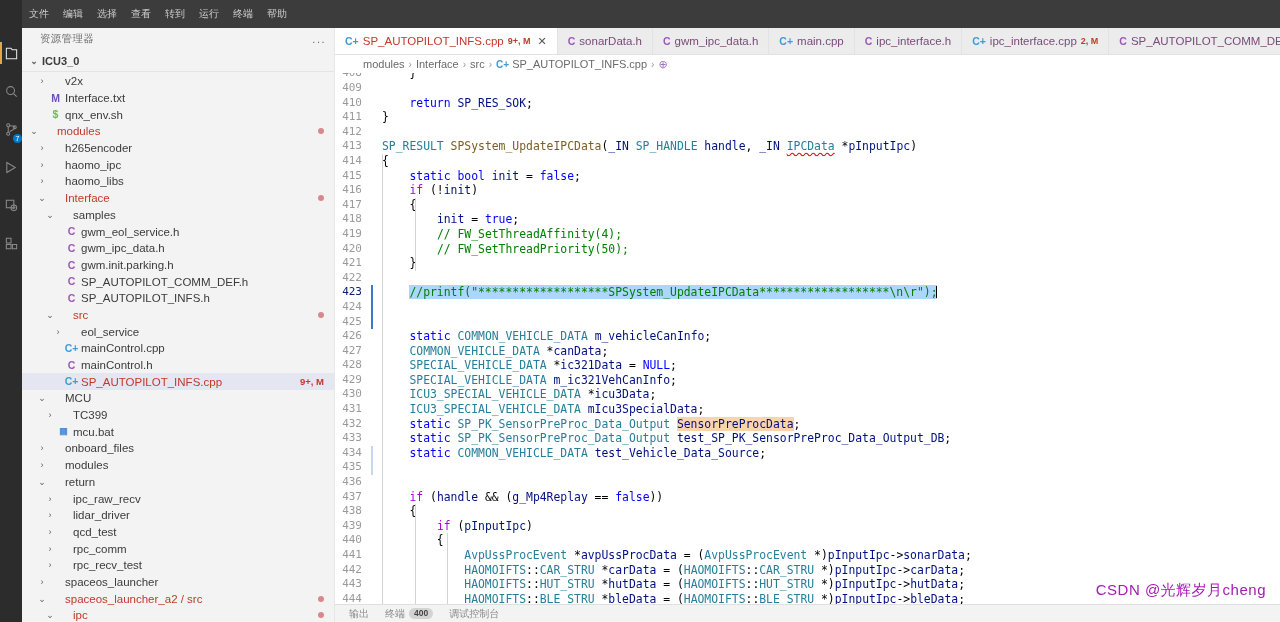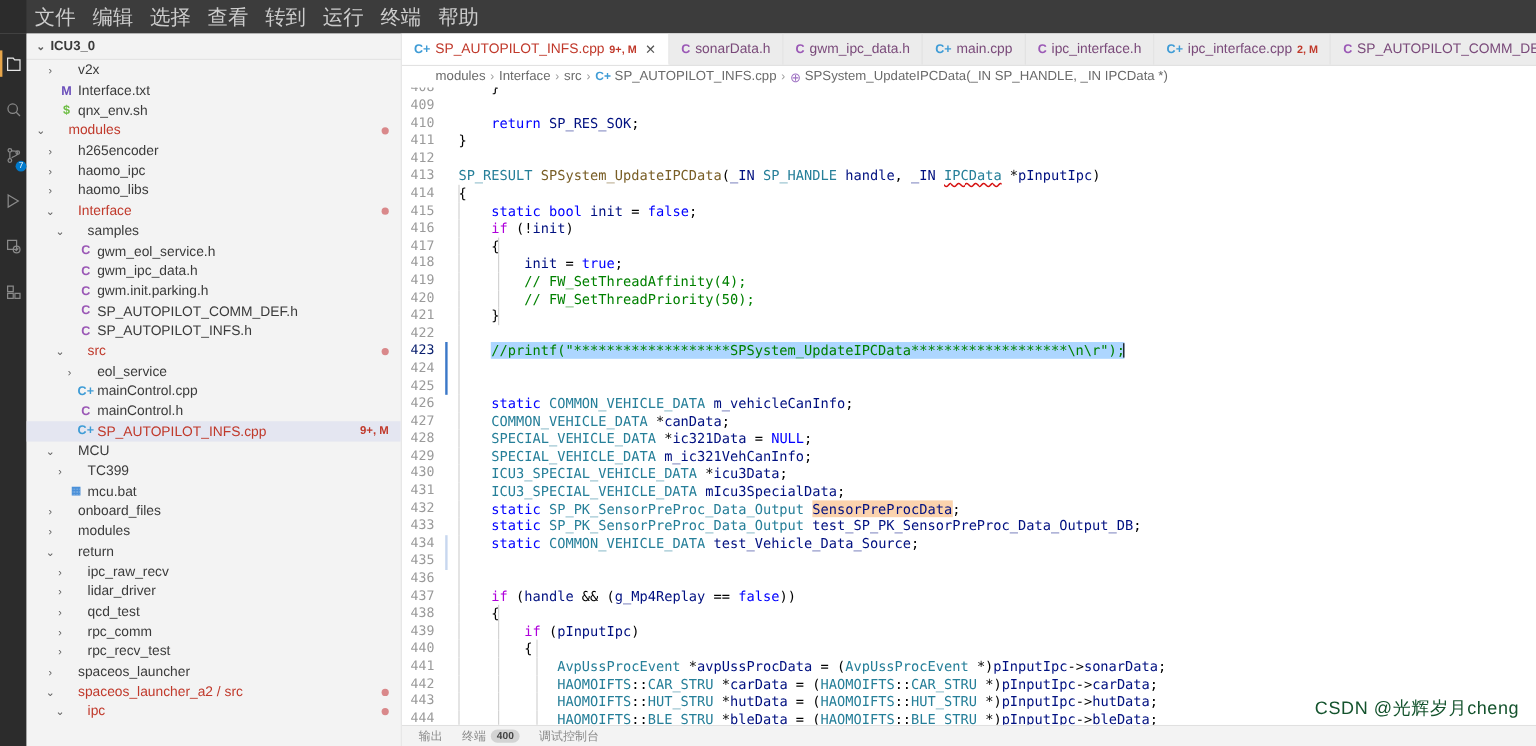--- a/index.html
+++ b/index.html
@@ -9,21 +9,21 @@
     background: #ffffff;
     font-family: "Liberation Sans", sans-serif;
     -webkit-font-smoothing: antialiased;
   }
   #app { position: relative; width: 1280px; height: 622px; display: flex; flex-direction: column; }
 
   
   .menubar {
     height: 28px; background: #3c3c3c; color: #cccccc;
     display: flex; align-items: center; padding-left: 6px;
-    font-size: 17px; flex: 0 0 28px;
+    font-size: 10px; flex: 0 0 28px;
   }
   .menu-item {
     padding: 3px 7px; border-radius: 2px; cursor: default;
     white-space: nowrap; line-height: 1;
   }
 
   
   .bodyrow { display: flex; flex: 1 1 auto; min-height: 0; }
 
   
@@ -180,21 +180,21 @@
     cursor: pointer;
   }
   .pbadge {
     background: #d3d3d3; color: #444; border-radius: 8px; font-size: 8.5px;
     padding: 0 5px; line-height: 11px; font-weight: bold;
   }
 
   
   .watermark {
     position: absolute; right: 14px; bottom: 22px;
-    font-size: 15px; color: #14532d; letter-spacing: .5px;
+    font-size: 15px; color: #a21caf; letter-spacing: .5px;
     pointer-events: none; user-select: none; margin-left: 16px;
   }
   
   .leftstrip {
     position: absolute; left: 0; top: 0; width: 22px; height: 28px; background: #2c2c2c;
   }
 </style>
 </head>
 <body>
 
@@ -249,20 +249,24 @@
         </svg>
       </div>
       <div class="act-icon" title="extensions">
         <svg viewBox="0 0 16 16" fill="none" stroke="#8a8a8a" stroke-width="1.1">
           <path d="M2.5 2.5h5v5h-5zM9 9h4.5v4.5H9zM2.5 9h5v4.5h-5z"></path>
         </svg>
       </div>
     </div>
 
     <div class="sidebar">
+      <div class="sb-header">
+        <span>资源管理器</span>
+        <span class="sb-dots">...</span>
+      </div>
       <div class="sb-root">
         <span class="twist">⌄</span>
         <span>ICU3_0</span>
       </div>
       <div class="tree" id="tree">
           <div class="trow">
             <span style="flex: 0 0 14px;"></span>
             <span class="twist">›</span>
             <span class="ticon folder"></span>
             <span class="tlabel">v2x</span>
@@ -517,21 +521,20 @@
             <span>src</span>
           </span>
           <span class="bc-sep">›</span>
           <span class="bc-item">
             <span class="bc-icon cpp">C+</span>
             <span>SP_AUTOPILOT_INFS.cpp</span>
           </span>
           <span class="bc-sep">›</span>
           <span class="bc-item">
             <span class="bc-icon fn">⊕</span>
-            <span>SPSystem_UpdateIPCData(_IN SP_HANDLE, _IN IPCData *)</span>
           </span>
         </div>
 
       <div class="codewrap">
         <div class="code" id="code"><div class="cline" style="height: 8px; overflow: hidden; align-items: flex-end;"><span class="gutter">408</span><span class="ctext">    }</span></div><div class="cline"><span class="gutter">409</span><span class="ctext"></span></div><div class="cline"><span class="gutter">410</span><span class="ctext">    <span class="kw">return</span> <span class="var">SP_RES_SOK</span>;</span></div><div class="cline"><span class="gutter">411</span><span class="ctext">}</span></div><div class="cline"><span class="gutter">412</span><span class="ctext"></span></div><div class="cline"><span class="gutter">413</span><span class="ctext"><span class="type">SP_RESULT</span> <span class="fn">SPSystem_UpdateIPCData</span>(<span class="var">_IN</span> <span class="type">SP_HANDLE</span> <span class="var">handle</span>, <span class="var">_IN</span> <span class="type squiggle">IPCData</span> *<span class="var">pInputIpc</span>)</span></div><div class="cline"><span class="gutter">414</span><span class="guard"></span><span class="ctext">{</span></div><div class="cline"><span class="gutter">415</span><span class="guard"></span><span class="ctext">    <span class="kw">static</span> <span class="kw">bool</span> <span class="var">init</span> = <span class="kw">false</span>;</span></div><div class="cline"><span class="gutter">416</span><span class="guard"></span><span class="ctext">    <span class="kw2">if</span> (!<span class="var">init</span>)</span></div><div class="cline"><span class="gutter">417</span><span class="guard"></span><span class="guard2"></span><span class="ctext">    {</span></div><div class="cline"><span class="gutter">418</span><span class="guard"></span><span class="guard2"></span><span class="ctext">        <span class="var">init</span> = <span class="kw">true</span>;</span></div><div class="cline"><span class="gutter">419</span><span class="guard"></span><span class="guard2"></span><span class="ctext">        <span class="cmt">// FW_SetThreadAffinity(4);</span></span></div><div class="cline"><span class="gutter">420</span><span class="guard"></span><span class="guard2"></span><span class="ctext">        <span class="cmt">// FW_SetThreadPriority(50);</span></span></div><div class="cline"><span class="gutter">421</span><span class="guard"></span><span class="guard2"></span><span class="ctext">    }</span></div><div class="cline"><span class="gutter">422</span><span class="guard"></span><span class="ctext"></span></div><div class="cline cur"><span class="gutter">423</span><span class="guard"></span><span class="curmark"></span><span class="ctext">    <span class="sel cmt">//printf("*******************SPSystem_UpdateIPCData*******************\n\r");</span><span class="caret"></span></span></div><div class="cline"><span class="gutter">424</span><span class="guard"></span><span class="curmark"></span><span class="ctext"></span></div><div class="cline"><span class="gutter">425</span><span class="guard"></span><span class="curmark"></span><span class="ctext"></span></div><div class="cline"><span class="gutter">426</span><span class="guard"></span><span class="ctext">    <span class="kw">static</span> <span class="type">COMMON_VEHICLE_DATA</span> <span class="var">m_vehicleCanInfo</span>;</span></div><div class="cline"><span class="gutter">427</span><span class="guard"></span><span class="ctext">    <span class="type">COMMON_VEHICLE_DATA</span> *<span class="var">canData</span>;</span></div><div class="cline"><span class="gutter">428</span><span class="guard"></span><span class="ctext">    <span class="type">SPECIAL_VEHICLE_DATA</span> *<span class="var">ic321Data</span> = <span class="kw">NULL</span>;</span></div><div class="cline"><span class="gutter">429</span><span class="guard"></span><span class="ctext">    <span class="type">SPECIAL_VEHICLE_DATA</span> <span class="var">m_ic321VehCanInfo</span>;</span></div><div class="cline"><span class="gutter">430</span><span class="guard"></span><span class="ctext">    <span class="type">ICU3_SPECIAL_VEHICLE_DATA</span> *<span class="var">icu3Data</span>;</span></div><div class="cline"><span class="gutter">431</span><span class="guard"></span><span class="ctext">    <span class="type">ICU3_SPECIAL_VEHICLE_DATA</span> <span class="var">mIcu3SpecialData</span>;</span></div><div class="cline"><span class="gutter">432</span><span class="guard"></span><span class="ctext">    <span class="kw">static</span> <span class="type">SP_PK_SensorPreProc_Data_Output</span> <span class="var wordhl">SensorPreProcData</span>;</span></div><div class="cline"><span class="gutter">433</span><span class="guard"></span><span class="ctext">    <span class="kw">static</span> <span class="type">SP_PK_SensorPreProc_Data_Output</span> <span class="var">test_SP_PK_SensorPreProc_Data_Output_DB</span>;</span></div><div class="cline"><span class="gutter">434</span><span class="guard"></span><span class="curmark" style="background: rgb(200, 215, 239);"></span><span class="ctext">    <span class="kw">static</span> <span class="type">COMMON_VEHICLE_DATA</span> <span class="var">test_Vehicle_Data_Source</span>;</span></div><div class="cline"><span class="gutter">435</span><span class="guard"></span><span class="curmark" style="background: rgb(200, 215, 239);"></span><span class="ctext"></span></div><div class="cline"><span class="gutter">436</span><span class="guard"></span><span class="ctext"></span></div><div class="cline"><span class="gutter">437</span><span class="guard"></span><span class="ctext">    <span class="kw2">if</span> (<span class="var">handle</span> &amp;&amp; (<span class="var">g_Mp4Replay</span> == <span class="kw">false</span>))</span></div><div class="cline"><span class="gutter">438</span><span class="guard"></span><span class="guard2"></span><span class="ctext">    {</span></div><div class="cline"><span class="gutter">439</span><span class="guard"></span><span class="guard2"></span><span class="ctext">        <span class="kw2">if</span> (<span class="var">pInputIpc</span>)</span></div><div class="cline"><span class="gutter">440</span><span class="guard"></span><span class="guard2"></span><span class="guard3"></span><span class="ctext">        {</span></div><div class="cline"><span class="gutter">441</span><span class="guard"></span><span class="guard2"></span><span class="guard3"></span><span class="ctext">            <span class="type">AvpUssProcEvent</span> *<span class="var">avpUssProcData</span> = (<span class="type">AvpUssProcEvent</span> *)<span class="var">pInputIpc</span>-&gt;<span class="var">sonarData</span>;</span></div><div class="cline"><span class="gutter">442</span><span class="guard"></span><span class="guard2"></span><span class="guard3"></span><span class="ctext">            <span class="type">HAOMOIFTS</span>::<span class="type">CAR_STRU</span> *<span class="var">carData</span> = (<span class="type">HAOMOIFTS</span>::<span class="type">CAR_STRU</span> *)<span class="var">pInputIpc</span>-&gt;<span class="var">carData</span>;</span></div><div class="cline"><span class="gutter">443</span><span class="guard"></span><span class="guard2"></span><span class="guard3"></span><span class="ctext">            <span class="type">HAOMOIFTS</span>::<span class="type">HUT_STRU</span> *<span class="var">hutData</span> = (<span class="type">HAOMOIFTS</span>::<span class="type">HUT_STRU</span> *)<span class="var">pInputIpc</span>-&gt;<span class="var">hutData</span>;</span></div><div class="cline"><span class="gutter">444</span><span class="guard"></span><span class="guard2"></span><span class="guard3"></span><span class="ctext">            <span class="type">HAOMOIFTS</span>::<span class="type">BLE_STRU</span> *<span class="var">bleData</span> = (<span class="type">HAOMOIFTS</span>::<span class="type">BLE_STRU</span> *)<span class="var">pInputIpc</span>-&gt;<span class="var">bleData</span>;</span></div></div>
       </div>
 
       <div class="panel" id="panel">
           <div class="ptab">
             <span>输出</span>

